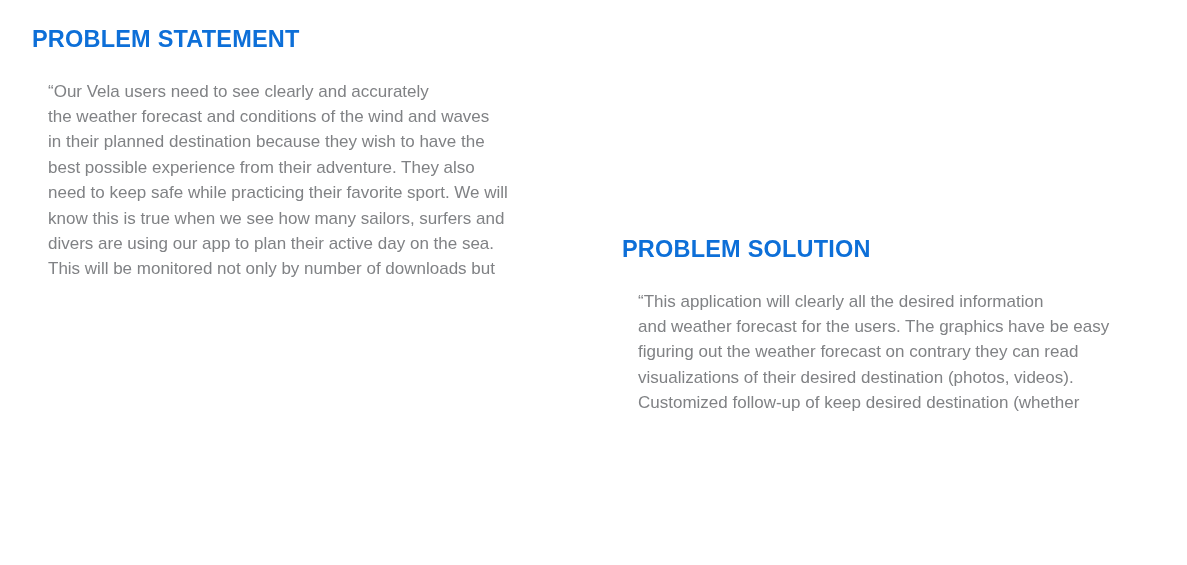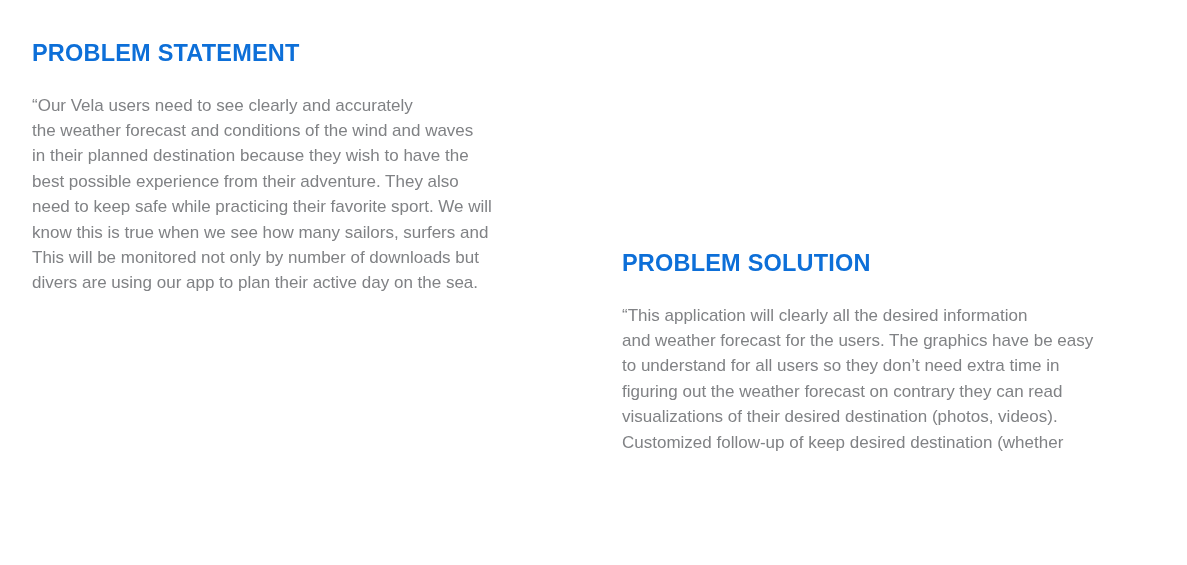--- a/index.html
+++ b/index.html
@@ -30,57 +30,56 @@
     left: 622px;
     top: 238px;
   }
 
   .section-heading {
     font-size: 23.5px;
     font-weight: bold;
     color: #0d6fd8;
     letter-spacing: 0.2px;
     line-height: 1;
-    margin: 14px 0 27px 0;
+    margin: 0 0 27px 0;
     white-space: nowrap;
   }
 
   .section-body {
     font-size: 17px;
     font-weight: normal;
     color: #808285;
     line-height: 25.4px;
-    margin: 0;
+    margin: 16px;
   }
 
   .section-body .line {
     display: block;
     white-space: nowrap;
   }
 </style>
 </head>
 <body>
 
 <div class="block block-statement">
   <h2 class="section-heading">PROBLEM STATEMENT</h2>
   <p class="section-body">
     <span class="line">“Our Vela users need to see clearly and accurately</span>
     <span class="line">the weather forecast and conditions of the wind and waves</span>
     <span class="line">in their planned destination because they wish to have the</span>
     <span class="line">best possible experience from their adventure. They also</span>
     <span class="line">need to keep safe while practicing their favorite sport. We will</span>
     <span class="line">know this is true when we see how many sailors, surfers and</span>
+    <span class="line">divers are using our app to plan their active day on the sea.</span>
     <span class="line">This will be monitored not only by number of downloads but</span>
-    <span class="line">divers are using our app to plan their active day on the sea.</span>
   </p>
 </div>
 
 <div class="block block-solution">
   <h2 class="section-heading">PROBLEM SOLUTION</h2>
   <p class="section-body">
     <span class="line">“This application will clearly all the desired information</span>
     <span class="line">and weather forecast for the users. The graphics have be easy</span>
-    <span class="line">to understand for all users so they don’t need extra time in</span>
     <span class="line">figuring out the weather forecast on contrary they can read</span>
     <span class="line">visualizations of their desired destination (photos, videos).</span>
     <span class="line">Customized follow-up of keep desired destination (whether</span>
   </p>
 </div>
 
 </body></html>

